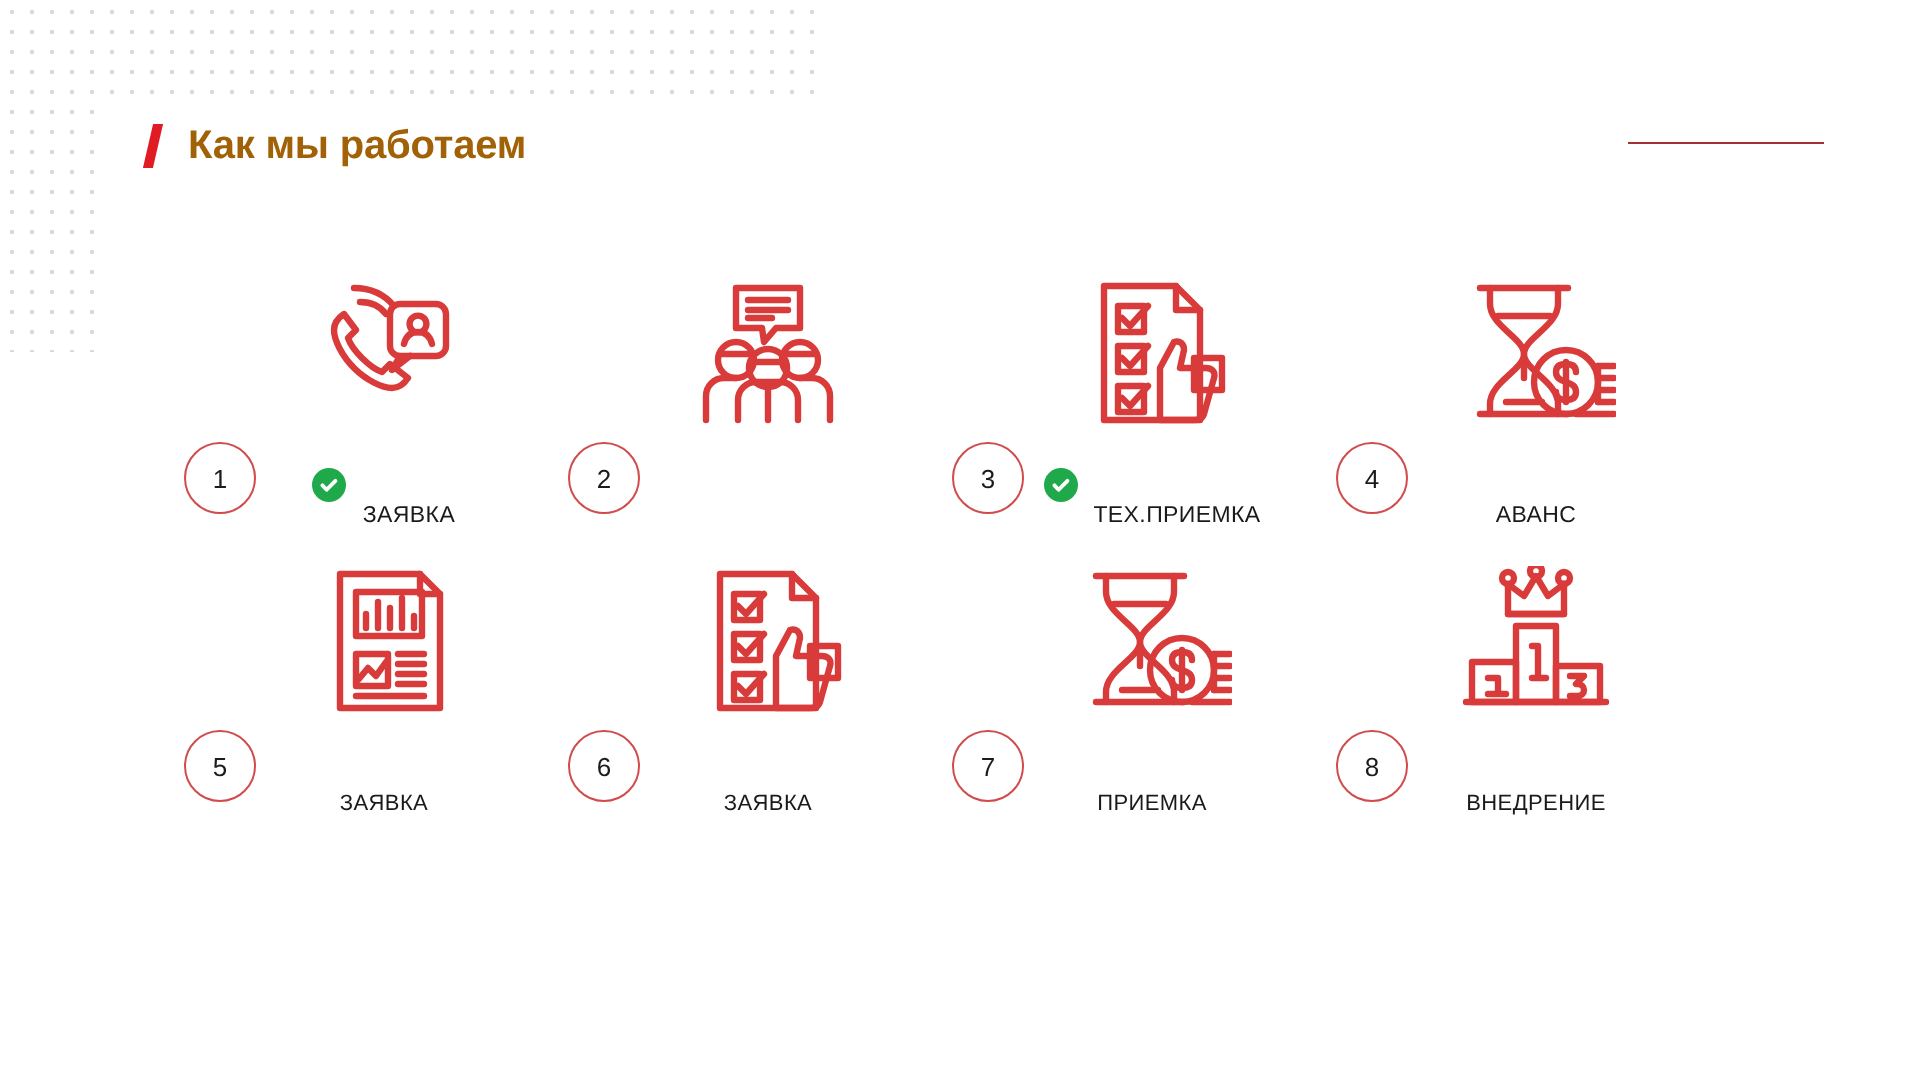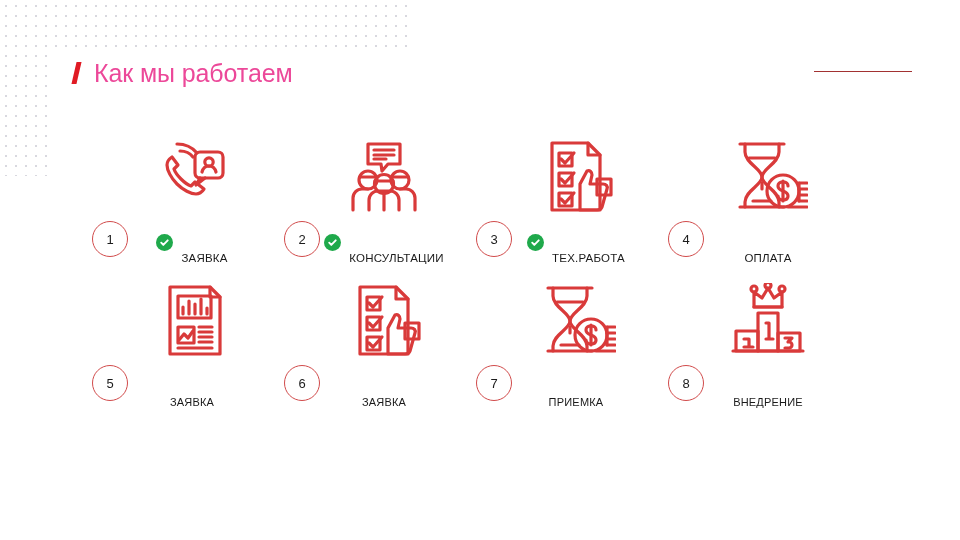--- a/index.html
+++ b/index.html
@@ -48,23 +48,23 @@
   }
   .title-slash {
     width: 5px;
     height: 22px;
     background: #E01B24;
     transform: skewX(-13deg);
     margin-right: 15px;
     flex: none;
   }
   .title-text {
-    font-size: 25px;
-    font-weight: normal;
-    color: #ec4899;
+    font-size: 20px;
+    font-weight: bold;
+    color: #a16207;
     letter-spacing: -0.1px;
     white-space: nowrap;
   }
   #header-rule {
     position: absolute;
     left: 814px;
     top: 71px;
     width: 98px;
     height: 1px;
     background: #A23232;
@@ -195,28 +195,20 @@
         <path d="M48 38h16"></path>
         <circle cx="40" cy="45" r="9.5"></circle>
         <path d="M31 42h18"></path>
         <path d="M9 71v-12c0-5 4-9 9-9h6"></path>
         <path d="M71 71v-12c0-5-4-9-9-9h-6"></path>
         <path d="M25 71v-10c0-5 4-9 9-9h12c5 0 9 4 9 9v10"></path>
         <path d="M40 55v16"></path>
       </svg>
     </div>
     <div class="num-badge">2</div>
-    <div class="step-label-row">
-      <span class="check-badge">
-        <svg width="11" height="11" viewBox="0 0 12 12">
-            <path d="M2.4 6.2l2.3 2.4 4.8-4.9" fill="none" stroke="#fff" stroke-width="2.1" stroke-linecap="round" stroke-linejoin="round"></path>
-          </svg>
-      </span>
-      <span class="step-label">КОНСУЛЬТАЦИИ</span>
-    </div>
   </div>
 
   <div class="step">
     <div class="icon-wrap">
       <svg width="80" height="76" viewBox="0 0 80 76" fill="none" stroke="#D93A3A" stroke-width="3.2" stroke-linecap="round" stroke-linejoin="round">
         <path d="M16 4h36l12 12v55H16z"></path>
         <path d="M52 4v12h12"></path>
         <rect x="23" y="14" width="13" height="13"></rect>
         <path d="M25 20l4 4 9-10"></path>
         <rect x="23" y="34" width="13" height="13"></rect>
@@ -227,21 +219,21 @@
         <rect x="61" y="40" width="14" height="16"></rect>
       </svg>
     </div>
     <div class="num-badge">3</div>
     <div class="step-label-row">
       <span class="check-badge">
         <svg width="11" height="11" viewBox="0 0 12 12">
             <path d="M2.4 6.2l2.3 2.4 4.8-4.9" fill="none" stroke="#fff" stroke-width="2.1" stroke-linecap="round" stroke-linejoin="round"></path>
           </svg>
       </span>
-      <span class="step-label">ТЕХ.РАБОТА</span>
+      <span class="step-label">ТЕХ.ПРИЕМКА</span>
     </div>
   </div>
 
   <div class="step">
     <div class="icon-wrap">
       <svg width="80" height="76" viewBox="0 0 80 76" fill="none" stroke="#D93A3A" stroke-width="3.2" stroke-linecap="round" stroke-linejoin="round">
         <path d="M12 5h44M12 68h44"></path>
         <path d="M17 5v8c0 11 17 17 17 25s-17 14-17 25v5"></path>
         <path d="M51 5v8c0 11-17 17-17 25s17 14 17 25v5"></path>
         <path d="M21 19h26"></path>
@@ -251,21 +243,21 @@
         <path d="M55 42v20"></path>
         <path d="M60 47c0-3-2-4-5-4s-5 1-5 4 2 4 5 5 5 2 5 5-2 4-5 4-5-1-5-4"></path>
         <path d="M71 44h8M71 50h8M71 56h8M71 62h8"></path>
         <path d="M71 44v18"></path>
         <path d="M60 68h19"></path>
       </svg>
     </div>
     <div class="num-badge">4</div>
     <div class="step-label-row">
 
-      <span class="step-label">ОПЛАТА</span>
+      <span class="step-label">АВАНС</span>
     </div>
   </div>
 
   <div class="step row2">
     <div class="icon-wrap">
       <svg width="80" height="76" viewBox="0 0 80 76" fill="none" stroke="#D93A3A" stroke-width="3.2" stroke-linecap="round" stroke-linejoin="round">
         <path d="M18 4h40l10 10v57H18z"></path>
         <path d="M58 4v10h10"></path>
         <rect x="26" y="13" width="33" height="22"></rect>
         <path d="M31 31V24M37 31V18M43 31V21M49 31V16M55 31V25"></path>

